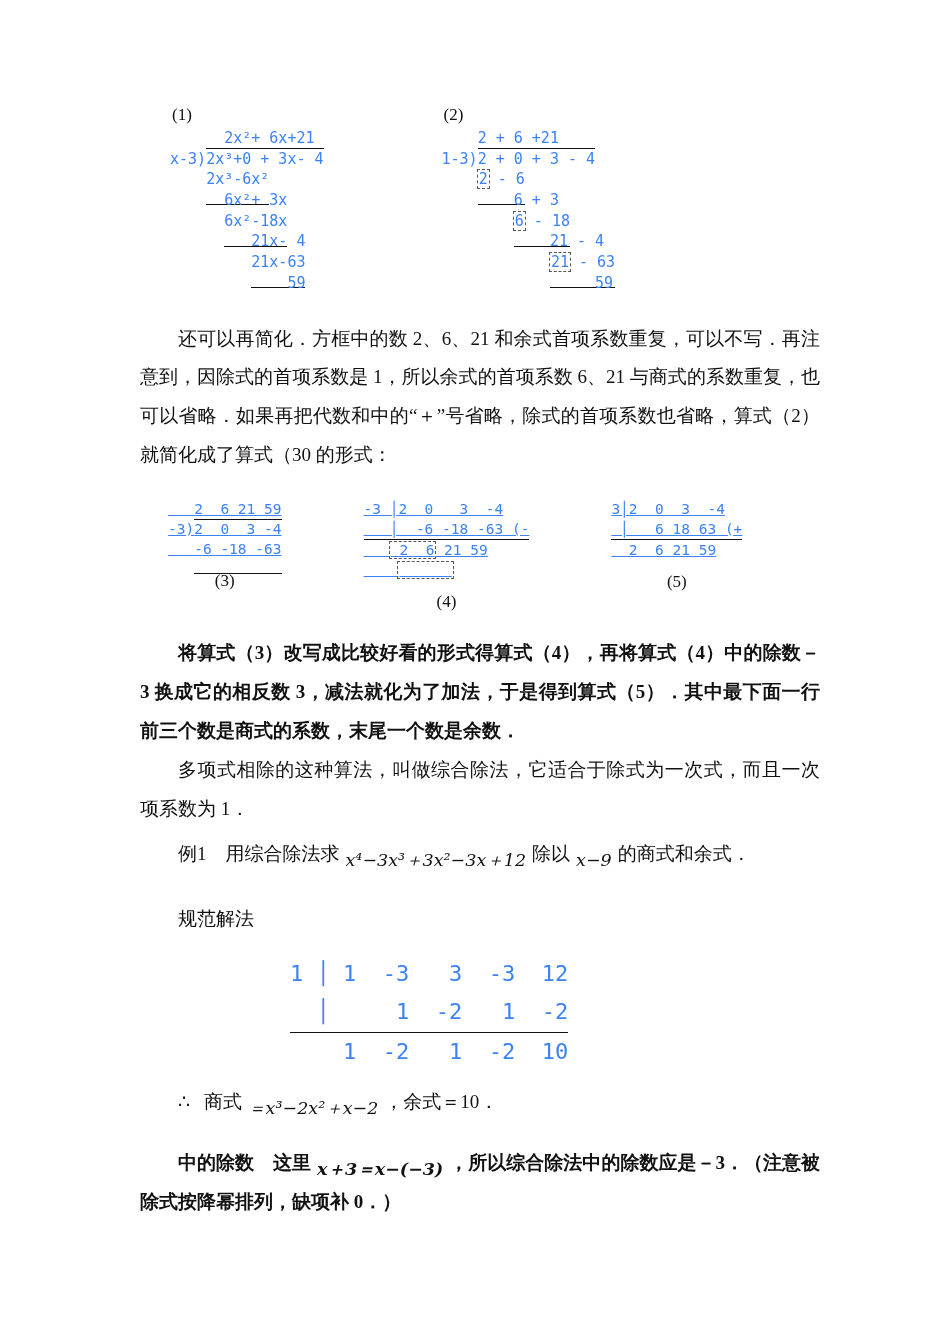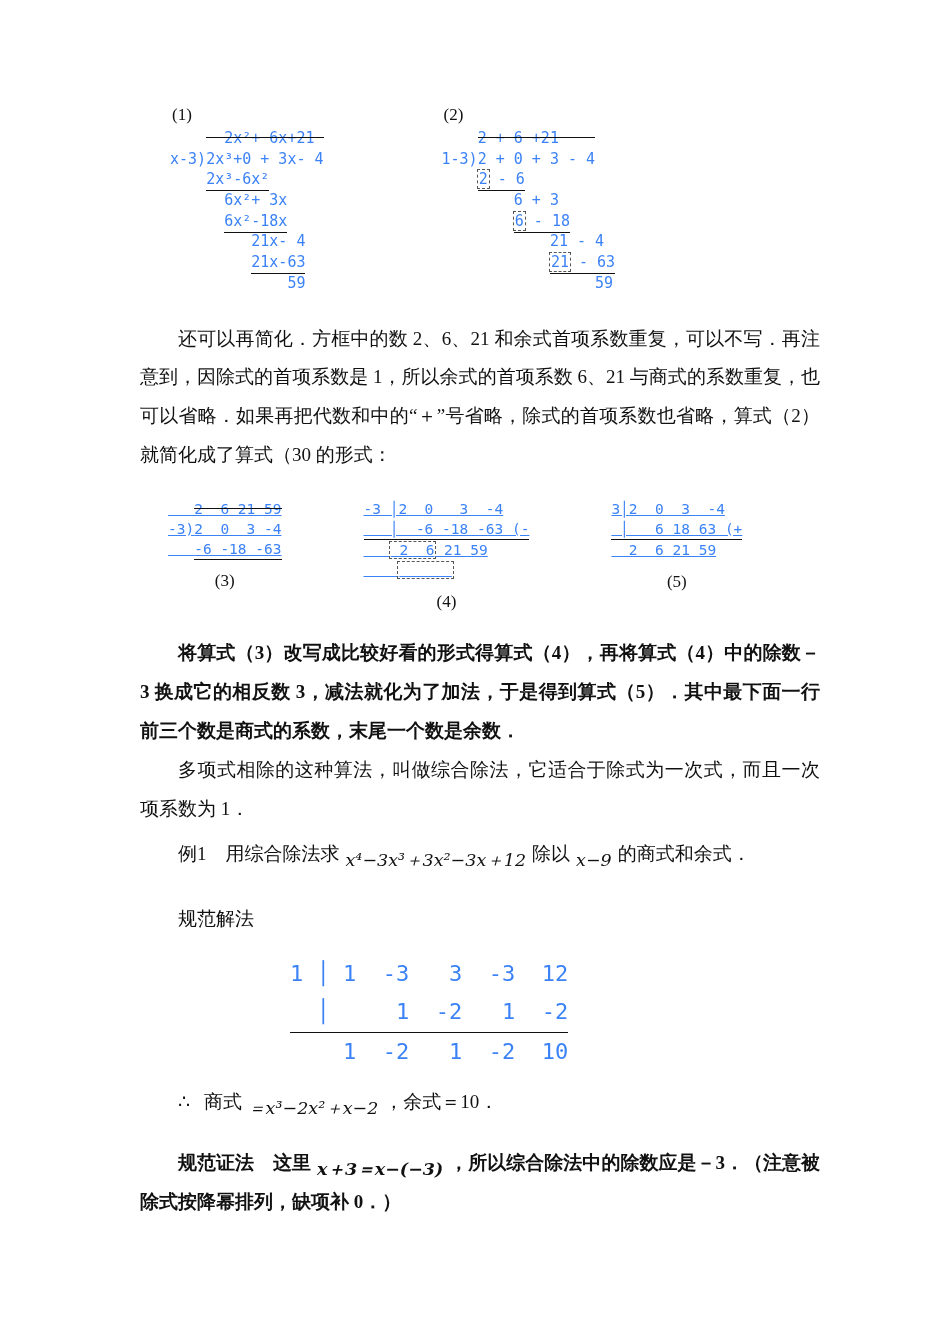--- a/index.html
+++ b/index.html
@@ -10,22 +10,22 @@
   }
   .para{margin:0;text-indent:2em;line-height:2.05;text-align:justify;}
   .mt{margin-top:22px;font-weight:bold;}
   .mts{margin-top:6px;}
   
   .mfig{
     display:inline-block;font-family:"DejaVu Sans Mono",monospace;
     font-size:15px;line-height:1.38;white-space:pre;color:#3b82f6;
   }
   .mline{white-space:pre;min-height:1.38em;}
-  .ul{border-bottom:1.6px solid #111;padding-bottom:2px;}
-  .ol{border-top:1.6px solid #111;padding-top:12px;}
+  .ul{border-bottom:1.6px solid #111;padding-bottom:16px;}
+  .ol{border-top:1.6px solid #111;padding-top:1px;}
   .ruleb{border-bottom:1.6px solid #111;}
   .dbox{border:1.4px dashed #555;padding:0 1px;margin:0 -1px;}
   .topfigs{display:flex;gap:118px;margin:0 0 26px 30px;}
   .figblock{display:inline-block;}
   .figlabel{font-size:17px;margin:0 0 3px 2px;}
   .midfigs{display:flex;gap:82px;margin:24px 0 8px 28px;align-items:flex-start;}
   .midblock{text-align:center;}
   .midblock .mfig{font-size:14.5px;text-align:left;text-decoration:underline;}
   .figlabel2{font-size:17px;margin-top:12px;text-align:center;}
   .sol{margin:26px 0 8px;}
@@ -83,16 +83,16 @@
   <div>
     <div class="mfig fig-ex"><div class="mline"><span>1 │ 1  -3   3  -3  12</span></div><div class="mline ruleb"><span>  │     1  -2   1  -2</span></div><div class="mline"><span>    1  -2   1  -2  10</span></div></div>
   </div>
 
   <p class="para mts">
     <span class="therefore">∴</span><span>商式</span><span class="mlow">＝x³−2x²＋x−2</span><span>，余式＝10．</span>
   </p>
 
 
   <p class="para mt">
-    <span>规范证法　这里</span><span class="mlow">x＋3＝x−(−3)</span><span>，所以综合除法中的除数应是－3．（注意被除式按降幂排列，缺项补 0．）</span>
+    <span>中的除数　这里</span><span class="mlow">x＋3＝x−(−3)</span><span>，所以综合除法中的除数应是－3．（注意被除式按降幂排列，缺项补 0．）</span>
   </p>
 
 </div>
 
 </body></html>

